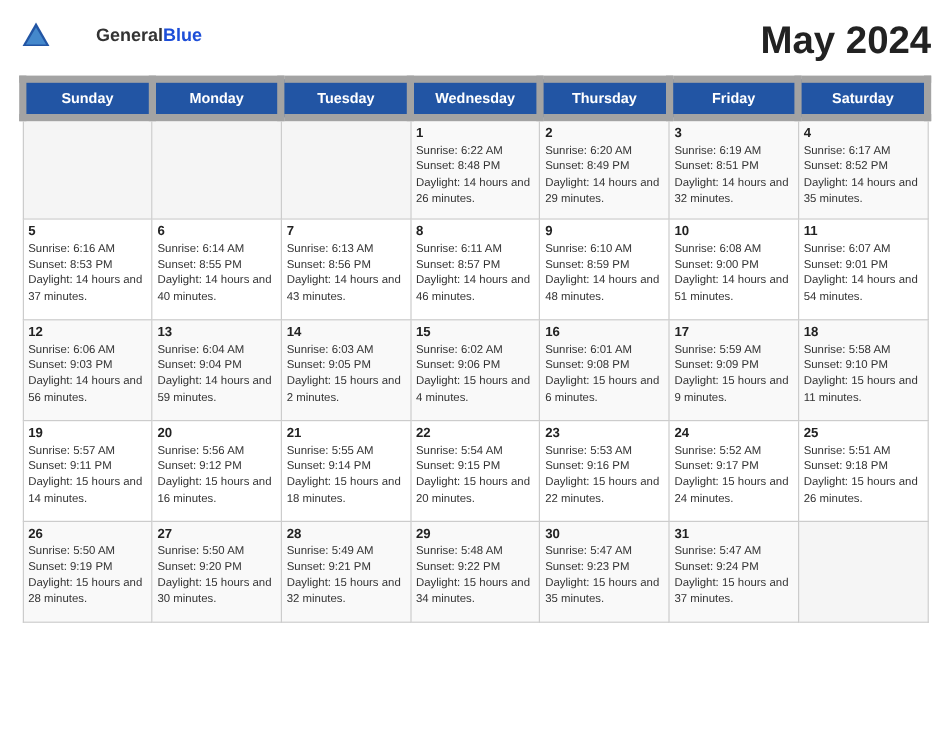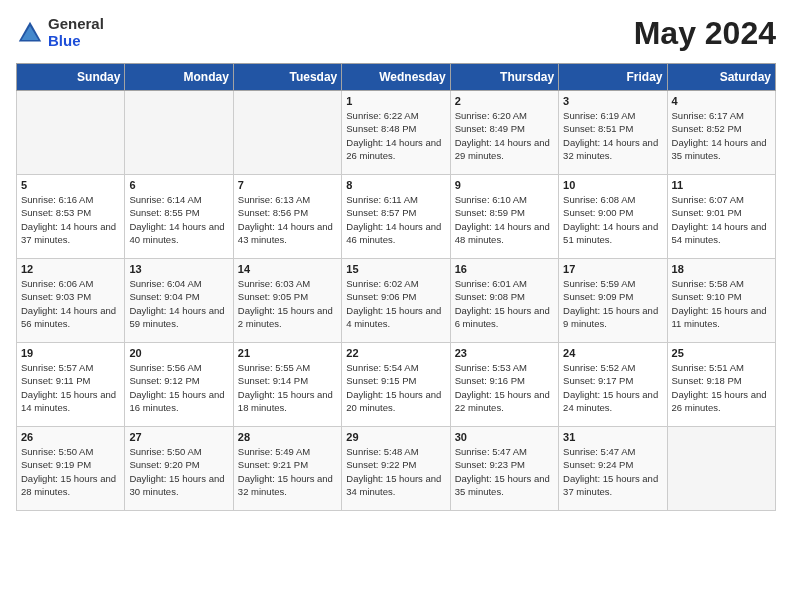--- a/index.html
+++ b/index.html
@@ -16,22 +16,23 @@
       align-items: flex-start;
       margin-bottom: 12px;
     }
     .logo {
       display: flex;
       align-items: center;
       gap: 4px;
     }
     .logo-text {
       display: flex;
-      flex-direction: column;
+      flex-direction: row;
       line-height: 1.1;
+      margin-left: 32px;
     }
     .logo-general {
       font-size: 15px;
       font-weight: bold;
       color: #333;
     }
     .logo-blue {
       font-size: 15px;
       font-weight: bold;
       color: #1d4ed8;
@@ -59,22 +60,22 @@
       table-layout: fixed;
     }
     thead tr {
       background: #2255a4;
     }
     thead th {
       color: #fff;
       font-size: 12px;
       font-weight: bold;
       padding: 6px 4px;
-      text-align: right;
-      border: 1px solid #a3a3a3;
+      text-align: center;
+      border: 6px solid #a3a3a3;
     }
     tbody tr {
       border-bottom: 1px solid #ccc;
     }
     tbody td {
       vertical-align: top;
       padding: 4px 4px;
       border: 1px solid #ccc;
       font-size: 10px;
       color: #333;

